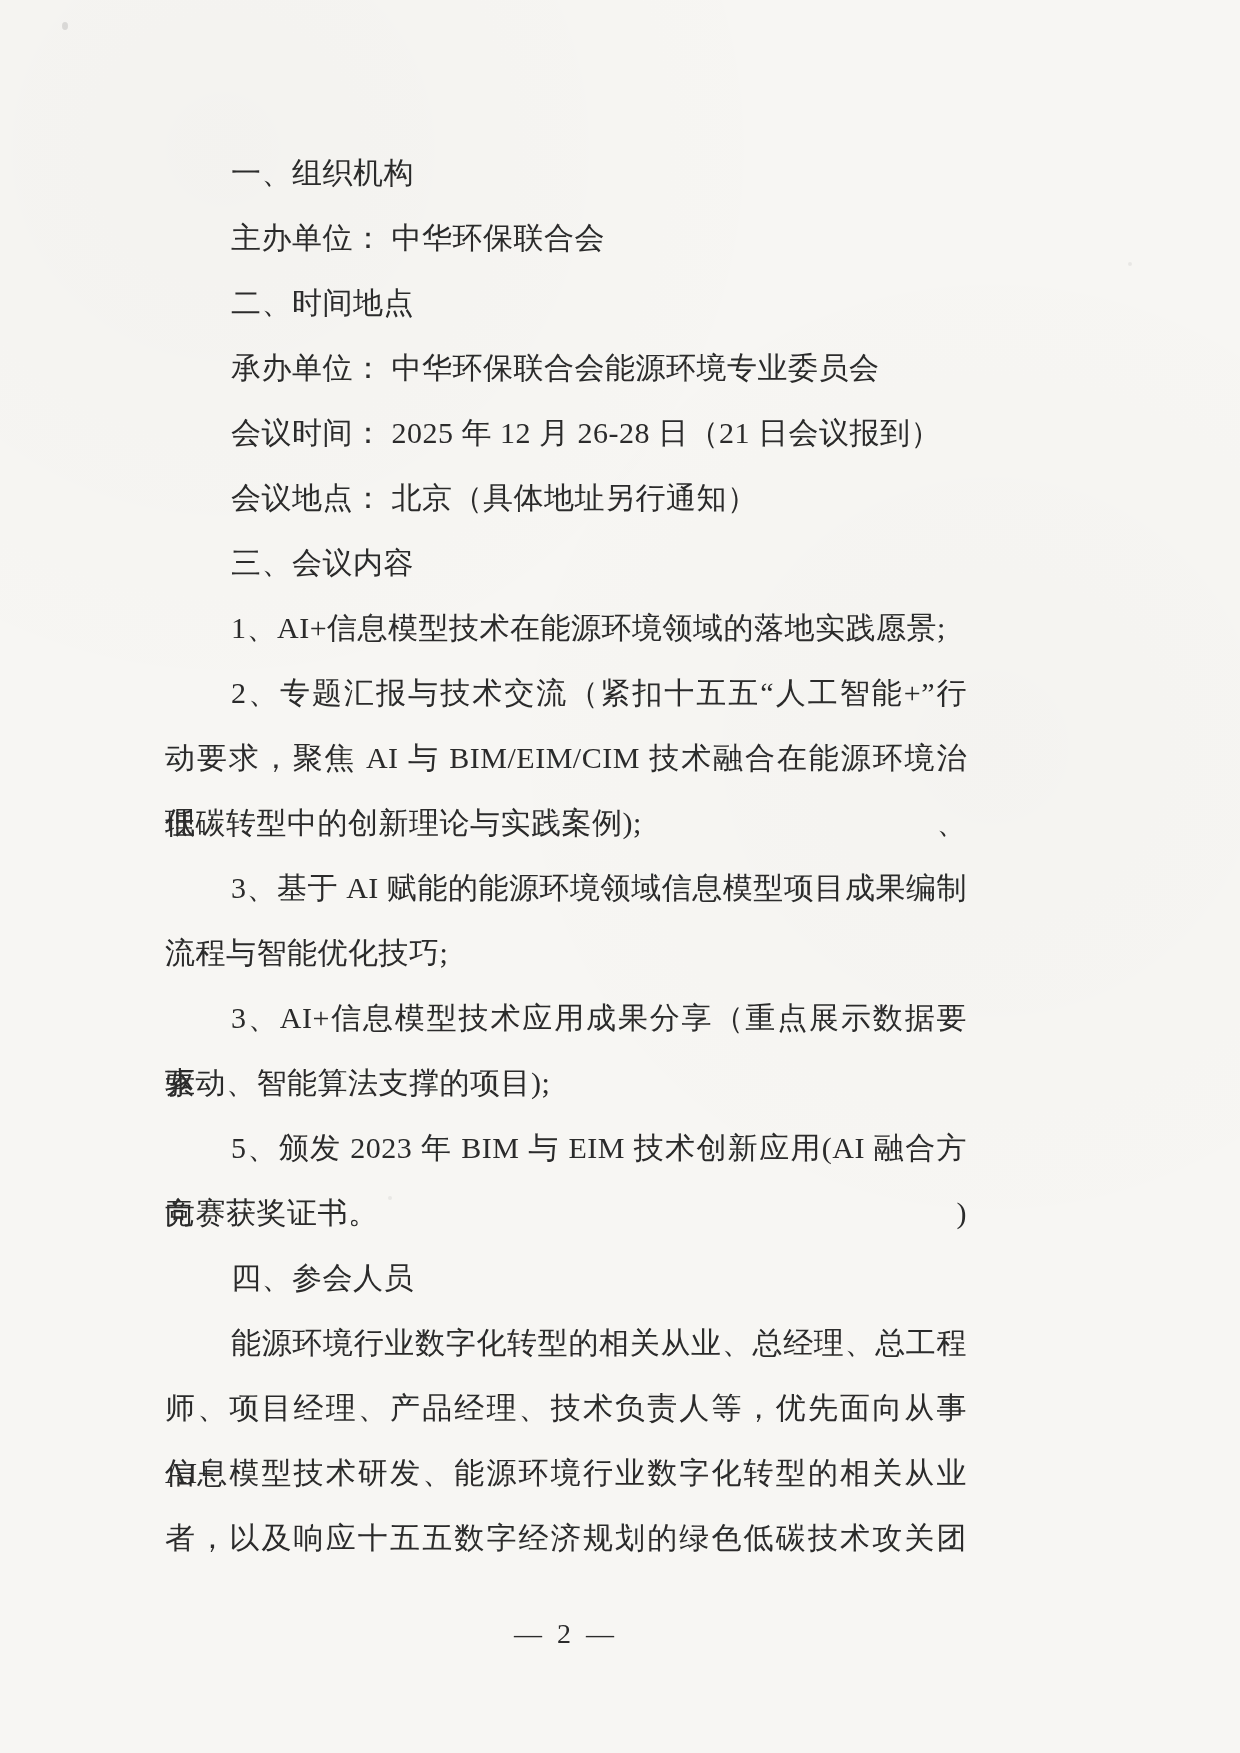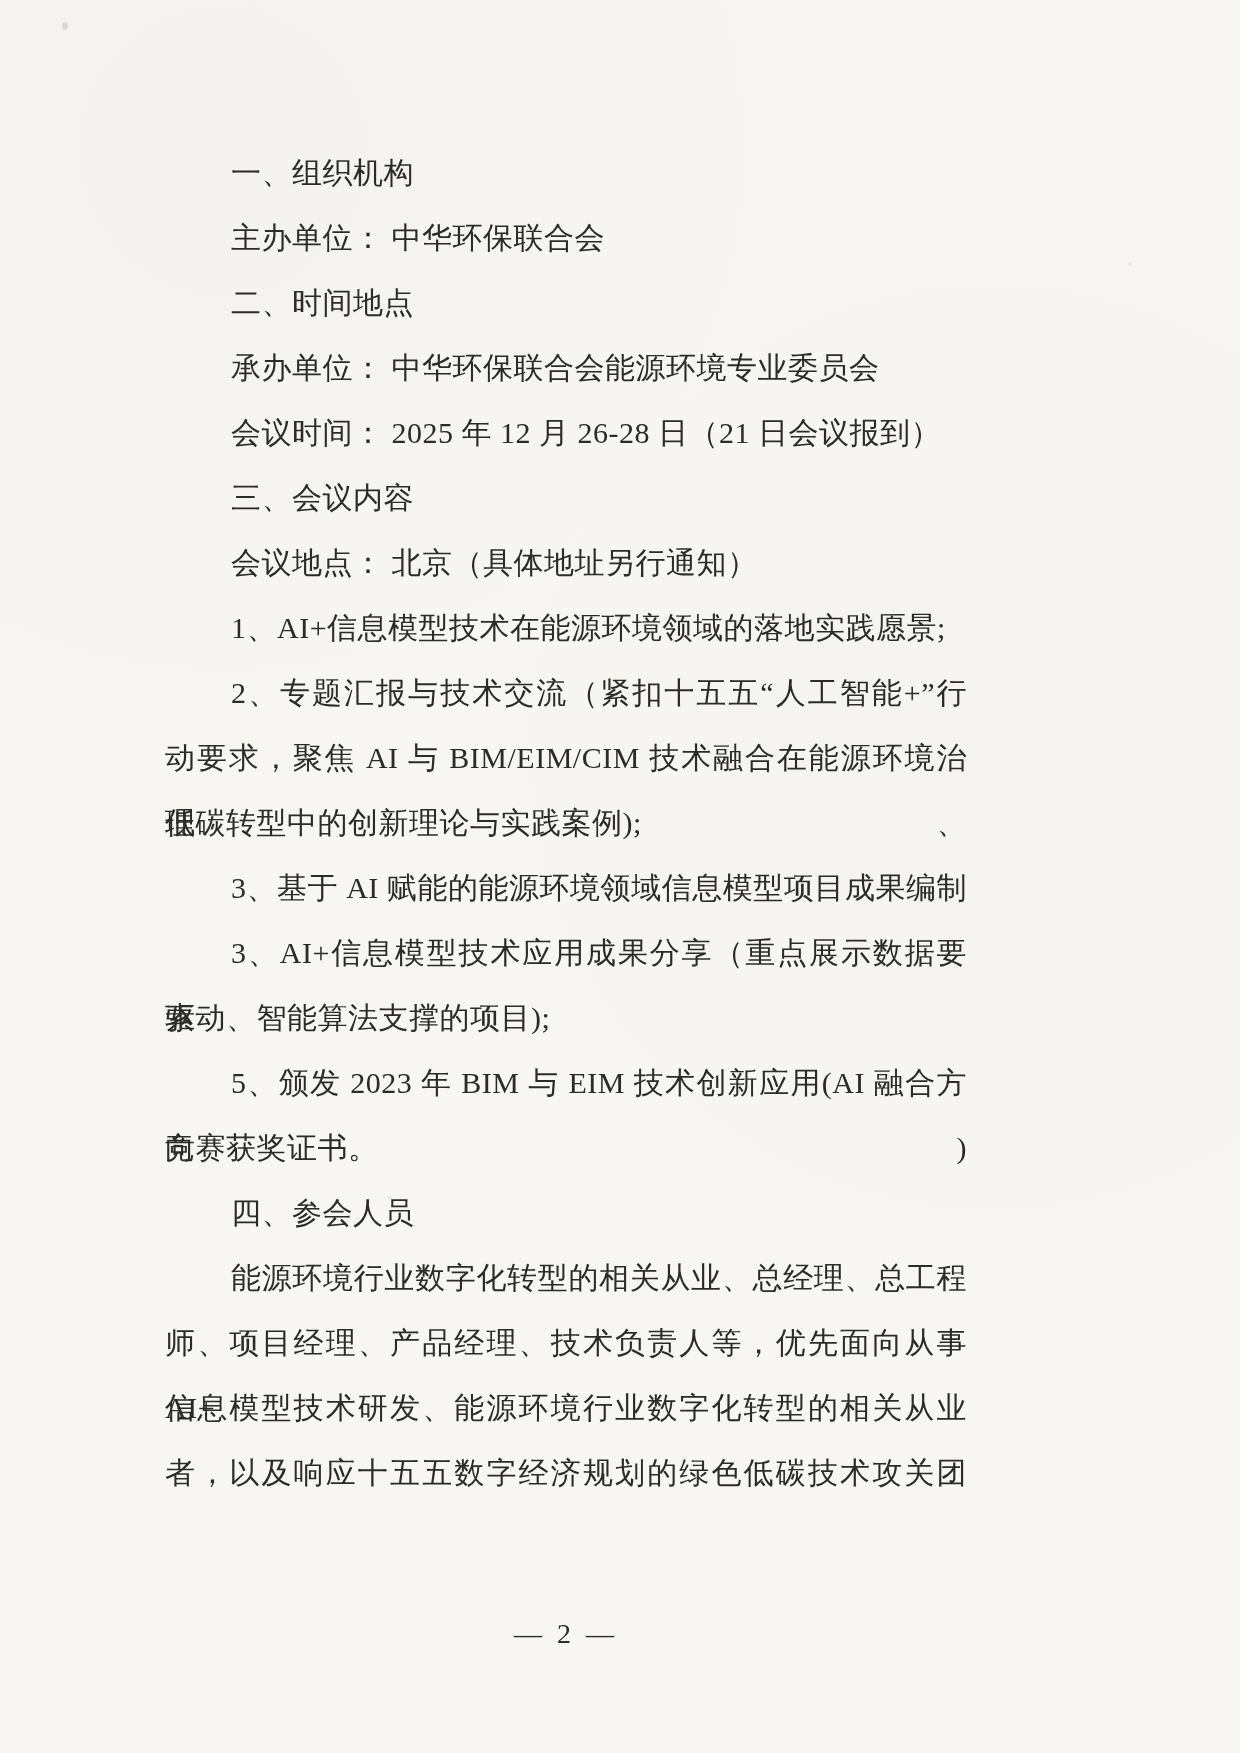--- a/index.html
+++ b/index.html
@@ -67,27 +67,28 @@
   <div class="speck s1"></div>
   <div class="speck s2"></div>
   <div class="speck s3"></div>
 
   <div class="doc-body">
       <div class="line indent">一、组织机构</div>
       <div class="line indent">主办单位： 中华环保联合会</div>
       <div class="line indent">二、时间地点</div>
       <div class="line indent">承办单位： 中华环保联合会能源环境专业委员会</div>
       <div class="line indent">会议时间： 2025 年 12 月 26-28 日（21 日会议报到）</div>
+      <div class="line indent">会议地点： 北京（具体地址另行通知）</div>
       <div class="line indent">三、会议内容</div>
-      <div class="line indent">会议地点： 北京（具体地址另行通知）</div>
       <div class="line indent">1、AI+信息模型技术在能源环境领域的落地实践愿景;</div>
       <div class="line indent justify">2、专题汇报与技术交流（紧扣十五五“人工智能+”行</div>
       <div class="line justify">动要求，聚焦 AI 与 BIM/EIM/CIM 技术融合在能源环境治理、</div>
       <div class="line">低碳转型中的创新理论与实践案例);</div>
       <div class="line indent justify">3、基于 AI 赋能的能源环境领域信息模型项目成果编制</div>
+      <div class="line">流程与智能优化技巧;</div>
       <div class="line indent justify">3、AI+信息模型技术应用成果分享（重点展示数据要素</div>
       <div class="line">驱动、智能算法支撑的项目);</div>
       <div class="line indent justify">5、颁发 2023 年 BIM 与 EIM 技术创新应用(AI 融合方向)</div>
       <div class="line">竞赛获奖证书。</div>
       <div class="line indent">四、参会人员</div>
       <div class="line indent justify">能源环境行业数字化转型的相关从业、总经理、总工程</div>
       <div class="line justify">师、项目经理、产品经理、技术负责人等，优先面向从事 AI+</div>
       <div class="line justify">信息模型技术研发、能源环境行业数字化转型的相关从业</div>
       <div class="line justify">者，以及响应十五五数字经济规划的绿色低碳技术攻关团</div>
     </div>

